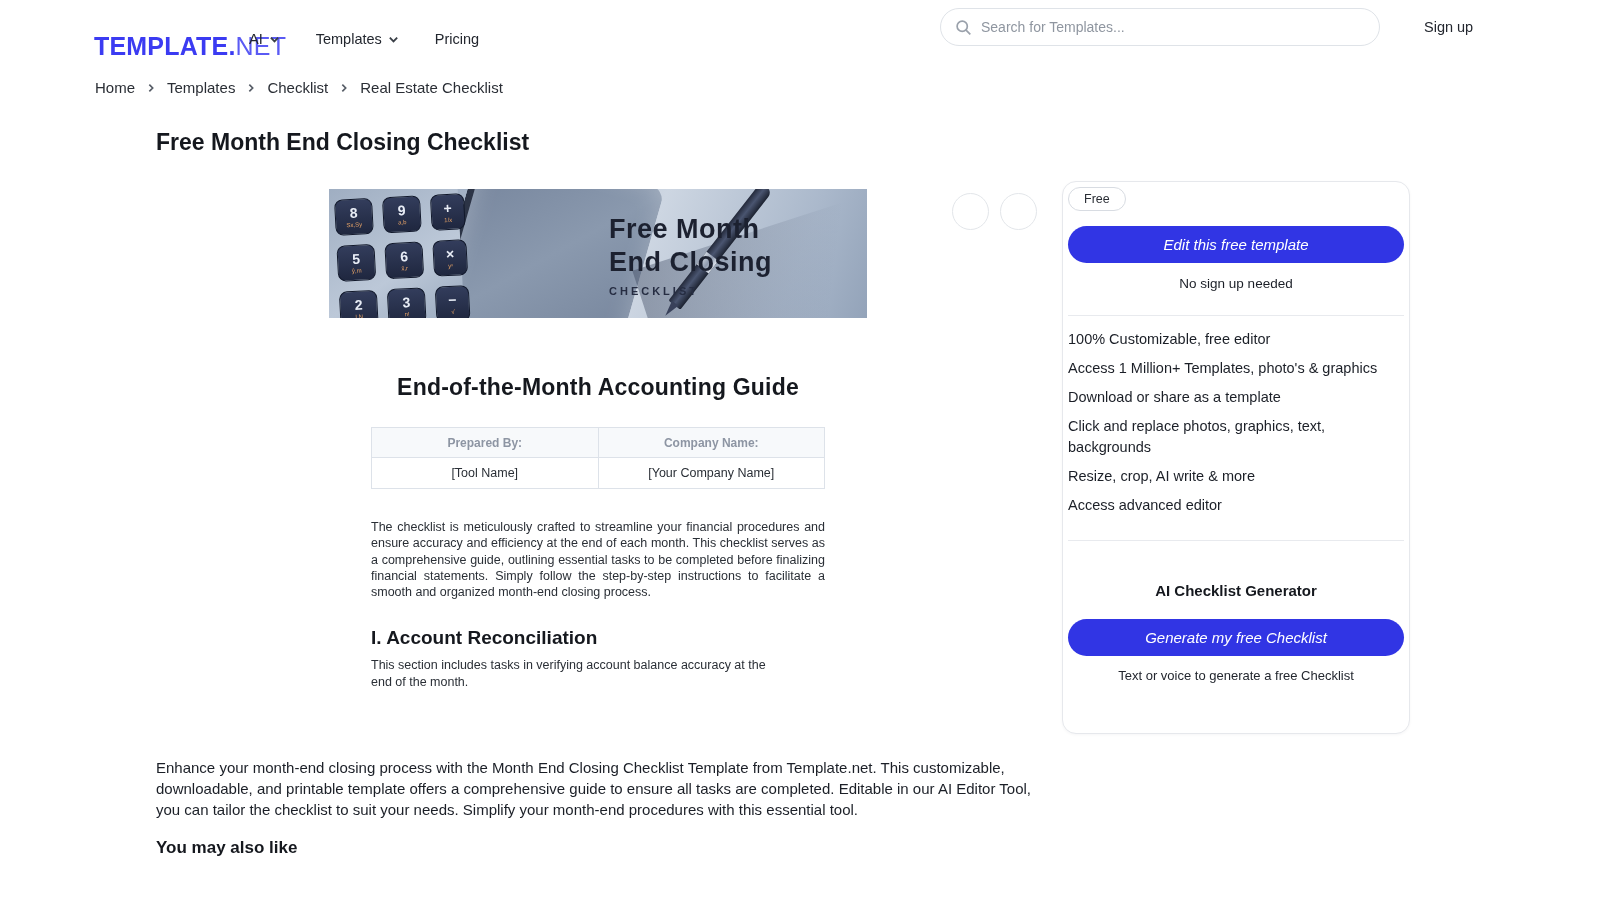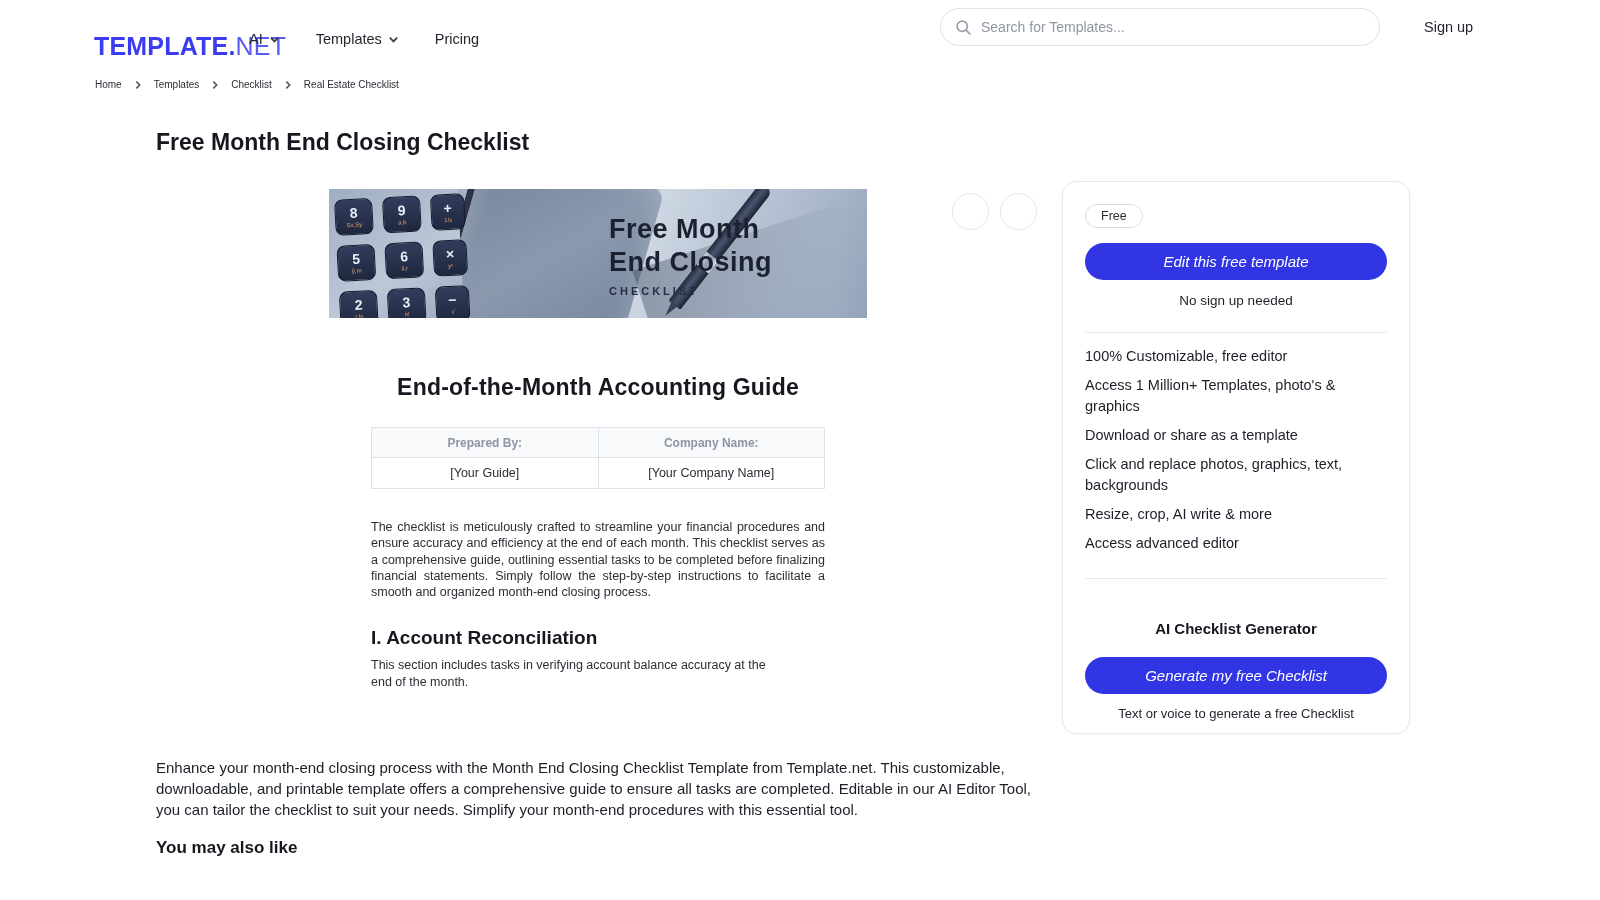--- a/index.html
+++ b/index.html
@@ -17,21 +17,21 @@
   .chev { width:11px; height:11px; stroke:#3a3f47; stroke-width:2; fill:none; }
   .search { position:absolute; left:940px; top:8px; width:440px; height:38px; border:1px solid #dfe3e8;
     border-radius:19px; display:flex; align-items:center; padding:0 14px; gap:9px; background:#fff; }
   .search svg { width:17px; height:17px; stroke:#9aa1ab; stroke-width:2; fill:none; flex:0 0 auto; }
   .search input { border:none; outline:none; font-size:14px; color:#30343b; width:100%; background:transparent;
     font-family:"Liberation Sans", sans-serif; }
   .search input::placeholder { color:#8f96a0; }
   .signup { position:absolute; left:1424px; top:19px; font-size:14.5px; color:#23272f; cursor:pointer; }
 
   
-  .breadcrumb { position:absolute; left:95px; top:79px; display:flex; align-items:center; gap:11px; font-size:10px; color:#2a2e35; }
+  .breadcrumb { position:absolute; left:95px; top:79px; display:flex; align-items:center; gap:11px; font-size:15px; color:#2a2e35; }
   .crumb { cursor:pointer; }
   .crumb-sep { width:10px; height:10px; stroke:#565c66; stroke-width:2; fill:none; }
 
   
   .page-title { position:absolute; left:156px; top:129px; font-size:23px; font-weight:700; color:#15181e; }
 
   
   .doc-wrap { position:absolute; left:329px; top:189px; width:538px; }
   .cover { position:relative; width:538px; height:129px; overflow:hidden;
     background:linear-gradient(110deg,#93a2b8 0%,#a8b6c9 30%,#cdd6e2 58%,#aab8cb 85%,#93a3b9 100%); }
@@ -72,21 +72,21 @@
   .tasks-head { text-align:center; font-size:12.5px; font-weight:700; color:#15181e; }
 
   
   .circle-btn { position:absolute; top:193px; width:37px; height:37px; border-radius:50%;
     border:1.5px solid #e3e6ea; background:#fff; cursor:pointer; }
   .circle-btn.c1 { left:952px; }
   .circle-btn.c2 { left:1000px; }
 
   
   .card { position:absolute; left:1062px; top:181px; width:348px; height:553px; background:#fff;
-    border:1px solid #e6e8ec; border-radius:14px; padding:22px; box-shadow:0 1px 3px rgba(20,24,40,.04); }
+    border:1px solid #e6e8ec; border-radius:14px; padding:5px; box-shadow:0 1px 3px rgba(20,24,40,.04); }
   .badge { display:inline-block; padding:4px 15px; border:1px solid #d8dce2; border-radius:14px;
     font-size:12.5px; color:#2a2e35; background:#fff; }
   .btn { display:block; width:100%; height:37px; margin-top:15px; border:none; border-radius:19px;
     background:var(--accent); color:#fff; font-size:15px; font-family:"Liberation Sans", sans-serif;
     cursor:pointer; font-weight:500;font-style:italic; }
   .no-signup { margin-top:13px; text-align:center; font-size:13.5px; color:#1b1f27; }
   .card hr { border:none; border-top:1px solid #e8eaee; margin:24px 0 0 0; }
   .features { list-style:none; margin-top:13px; }
   .features li { font-size:14.5px; line-height:21px; color:#1b1f27; margin-bottom:8px; }
   .gen-title { margin-top:41px; text-align:center; font-size:15px; font-weight:700; color:#15181e; }
@@ -204,21 +204,21 @@
 
   <div class="doc-body">
     <div class="doc-title">End-of-the-Month Accounting Guide</div>
     <table class="info-table">
       <tbody>
           <tr>
         <td class="th" style="width:50%">Prepared By:</td>
         <td class="th">Company Name:</td>
       </tr>
       <tr>
-        <td class="val">[Your Guide]</td>
+        <td class="val">[Tool Name]</td>
         <td class="val">[Your Company Name]</td>
       </tr>
     </tbody>
       </table>
     <p class="doc-intro">The checklist is meticulously crafted to streamline your financial procedures and ensure accuracy and efficiency at the end of each month. This checklist serves as a comprehensive guide, outlining essential tasks to be completed before finalizing financial statements. Simply follow the step-by-step instructions to facilitate a smooth and organized month-end closing process.</p>
     <div class="doc-h2">I. Account Reconciliation</div>
     <p class="doc-sec-text">This section includes tasks in verifying account balance accuracy at the end of the month.</p>
   </div>
 </div>
 

